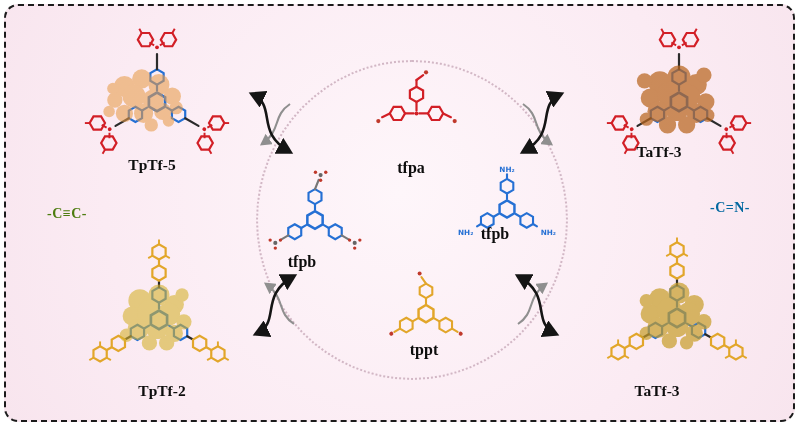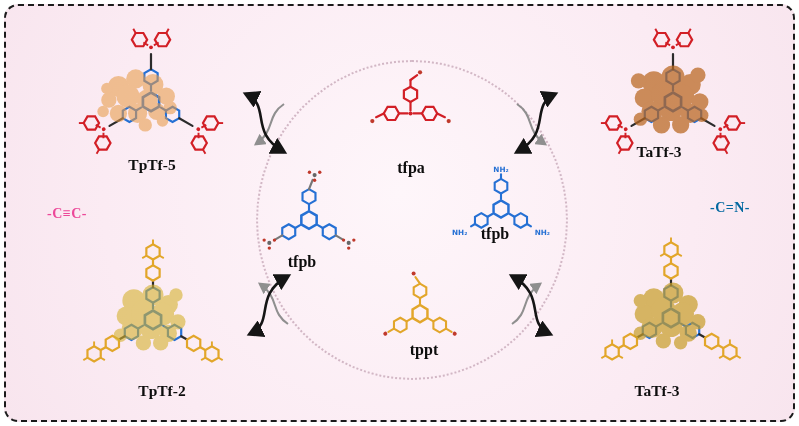--- a/index.html
+++ b/index.html
@@ -2,26 +2,26 @@
 <html><head>
 <meta charset="utf-8">
 <style>
   html,body{margin:0;padding:0;}
   body{width:799px;height:426px;background:#ffffff;font-family:"Liberation Serif",serif;}
   .canvas{position:relative;width:799px;height:426px;background:#fff;overflow:hidden;}
   .panel{position:absolute;inset:4px;border:2px dashed #1b1b1b;border-radius:14px;
          background:radial-gradient(circle at 50% 45%, #fef6fa 0%, #fbebf3 65%, #f8e5ee 100%);}
   .circle{position:absolute;left:256px;top:60px;width:308px;height:316px;
           border:2px dotted #d2b7c5;border-radius:50%;}
-  .mol{position:absolute;}
+  .mol{position:absolute;margin-left:6px;}
   .lbl{position:absolute;transform:translate(-50%,-50%);font-weight:bold;color:#0d0d0d;white-space:nowrap;}
   .prod{font-size:15.5px;}
   .mono{font-size:16px;}
   .linklbl{font-size:14px;letter-spacing:.5px;font-weight:bold;}
-  .ll{color:#ec4899;}
+  .ll{color:#4d7c0f;}
   .lr{color:#0369a1;text-align:right;}
   .bond{stroke:currentColor;stroke-width:2.3;fill:none;stroke-linecap:round;}
   .bk{stroke:#2b2b2b;}
   .bg{stroke:#777;}
   .atom{font:bold 8px "DejaVu Sans",sans-serif;fill:#2570d4;}
   .xa{stroke:#151515;stroke-width:2.6;fill:none;}
   .xg{stroke:#8f8f8f;stroke-width:2.1;fill:none;}
 </style>
 </head>
 <body>

